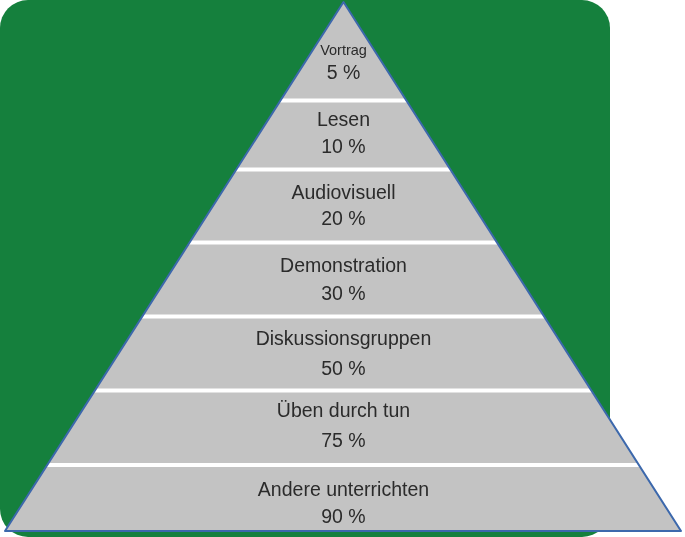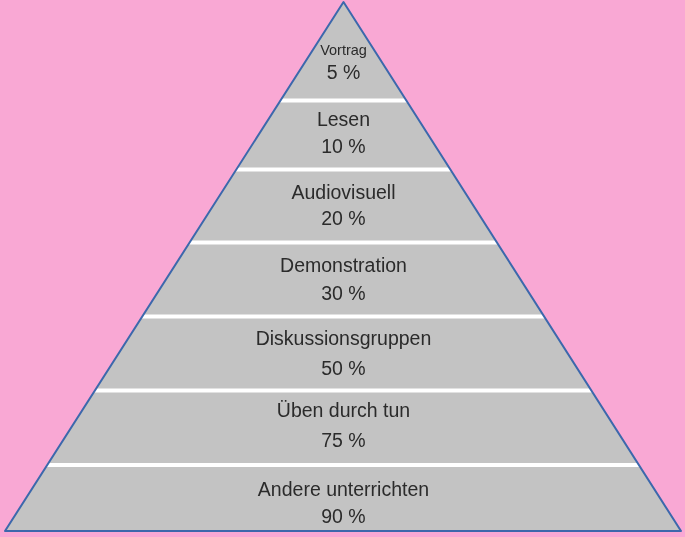--- a/index.html
+++ b/index.html
@@ -5,23 +5,24 @@
   html, body {
     margin: 0;
     padding: 0;
     background: #ffffff;
     width: 685px;
     height: 537px;
     overflow: hidden;
   }
   .stage {
     position: relative;
-    width: 685px;
+    width: 610px;
     height: 537px;
-    background: #f9a8d4;
+    background: #15803d;
+    border-radius: 28px;
   }
   svg {
     display: block;
   }
   text {
     font-family: "Liberation Sans", "DejaVu Sans", sans-serif;
     text-anchor: middle;
   }
   .lvl-label { font-size: 19.5px; }
   .lvl-label.small { font-size: 14.5px; }

